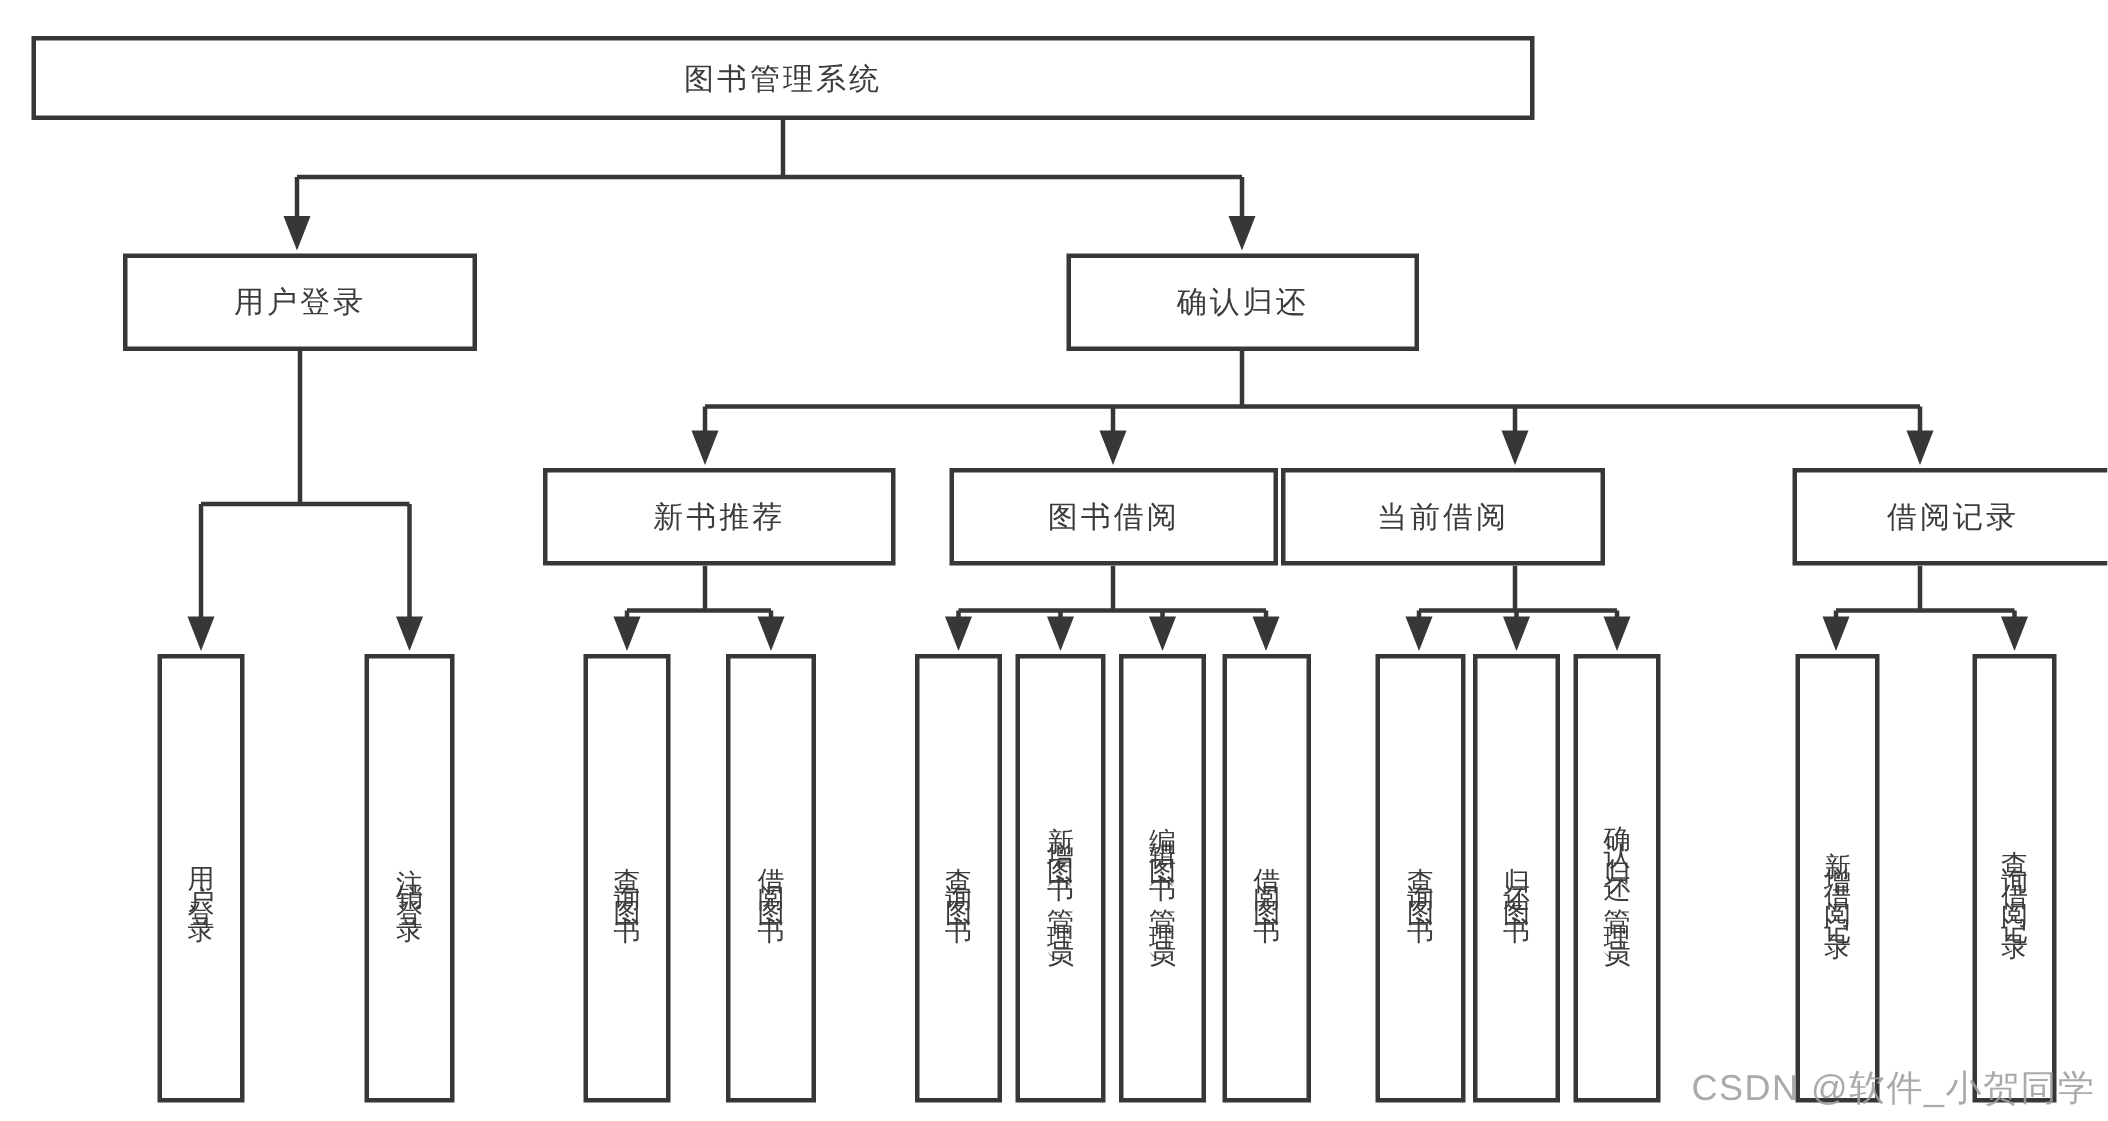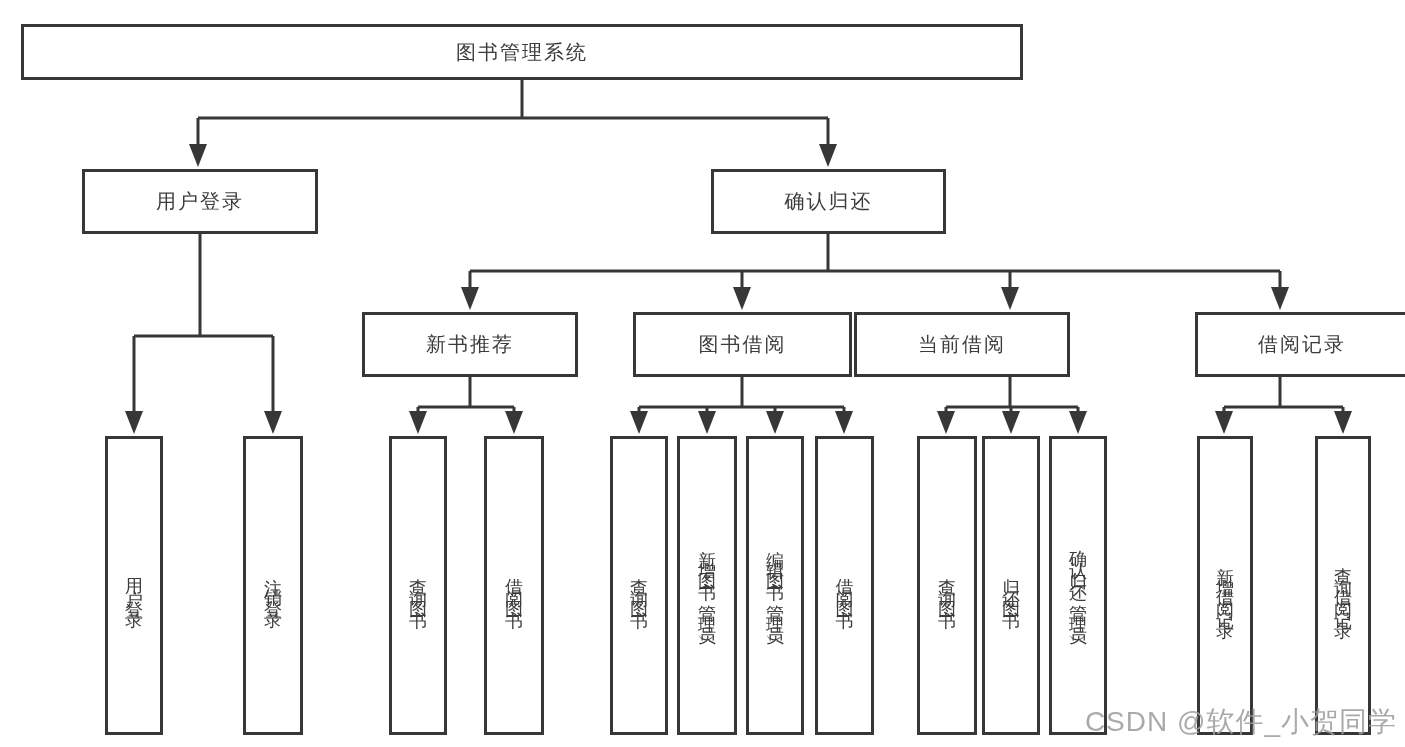--- a/index.html
+++ b/index.html
@@ -18,41 +18,41 @@
   }
   .h{font-size:20px;letter-spacing:2px;white-space:nowrap;}
   .v{
     writing-mode:vertical-rl;text-orientation:mixed;
     font-size:18px;letter-spacing:11px;line-height:1;
   }
   
   #b-root{left:21px;top:13px;width:1002px;height:56px;margin-top:11px;}
   #b-login{left:82px;top:169px;width:236px;height:65px;}
   #b-mgmt{left:711px;top:169px;width:235px;height:65px;}
-  #b-new{left:362px;top:312px;width:216px;height:65px;}
+  #b-new{left:362px;top:312px;width:235px;height:65px;}
   #b-borrow{left:633px;top:312px;width:219px;height:65px;}
   #b-current{left:854px;top:312px;width:216px;height:65px;}
   #b-records{left:1195px;top:312px;width:214px;height:65px;}
   
   #l-login{left:105px;top:436px;width:58px;height:299px;}
   #l-logout{left:243px;top:436px;width:60px;height:299px;}
   #l-nbq{left:389px;top:436px;width:58px;height:299px;}
   #l-nbb{left:484px;top:436px;width:60px;height:299px;}
   #l-bbq{left:610px;top:436px;width:58px;height:299px;}
   #l-bba{left:677px;top:436px;width:60px;height:299px;}
   #l-bbe{left:746px;top:436px;width:58px;height:299px;}
   #l-bbb{left:815px;top:436px;width:59px;height:299px;}
   #l-cbq{left:917px;top:436px;width:60px;height:299px;}
   #l-cbr{left:982px;top:436px;width:58px;height:299px;}
   #l-cbc{left:1049px;top:436px;width:58px;height:299px;}
   #l-bra{left:1197px;top:436px;width:56px;height:299px;}
   #l-brq{left:1315px;top:436px;width:56px;height:299px;}
   .watermark{
     position:absolute;right:8px;bottom:6px;z-index:5;
-    font-size:28px;letter-spacing:1px;color:rgba(158,158,158,0.88);
+    font-size:24px;letter-spacing:1px;color:rgba(158,158,158,0.88);
     white-space:nowrap;
   }
 </style>
 </head>
 <body>
 
 <div class="stage">
 
   <svg class="wires" width="1405" height="747" aria-hidden="true">
 

